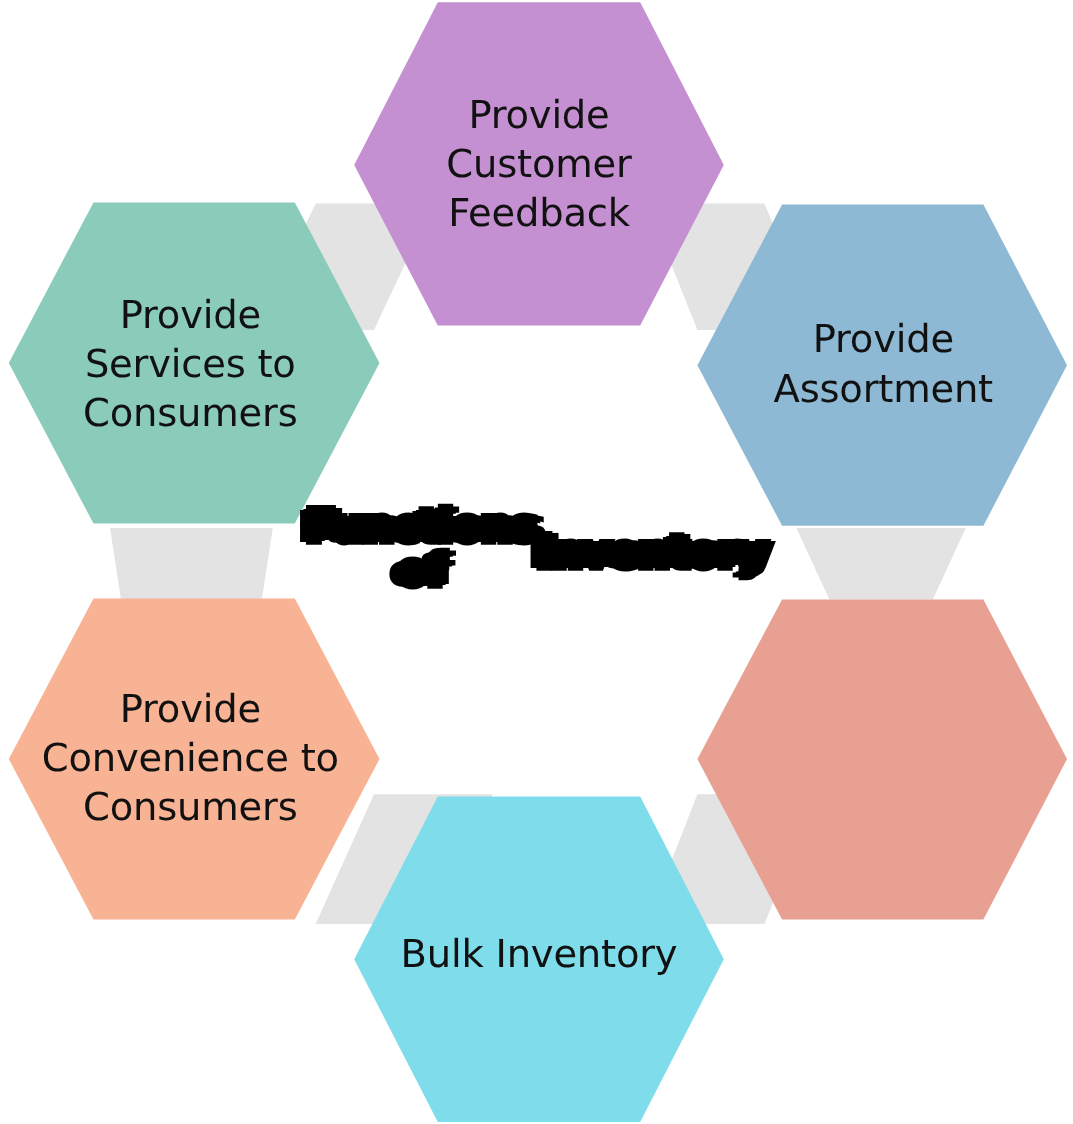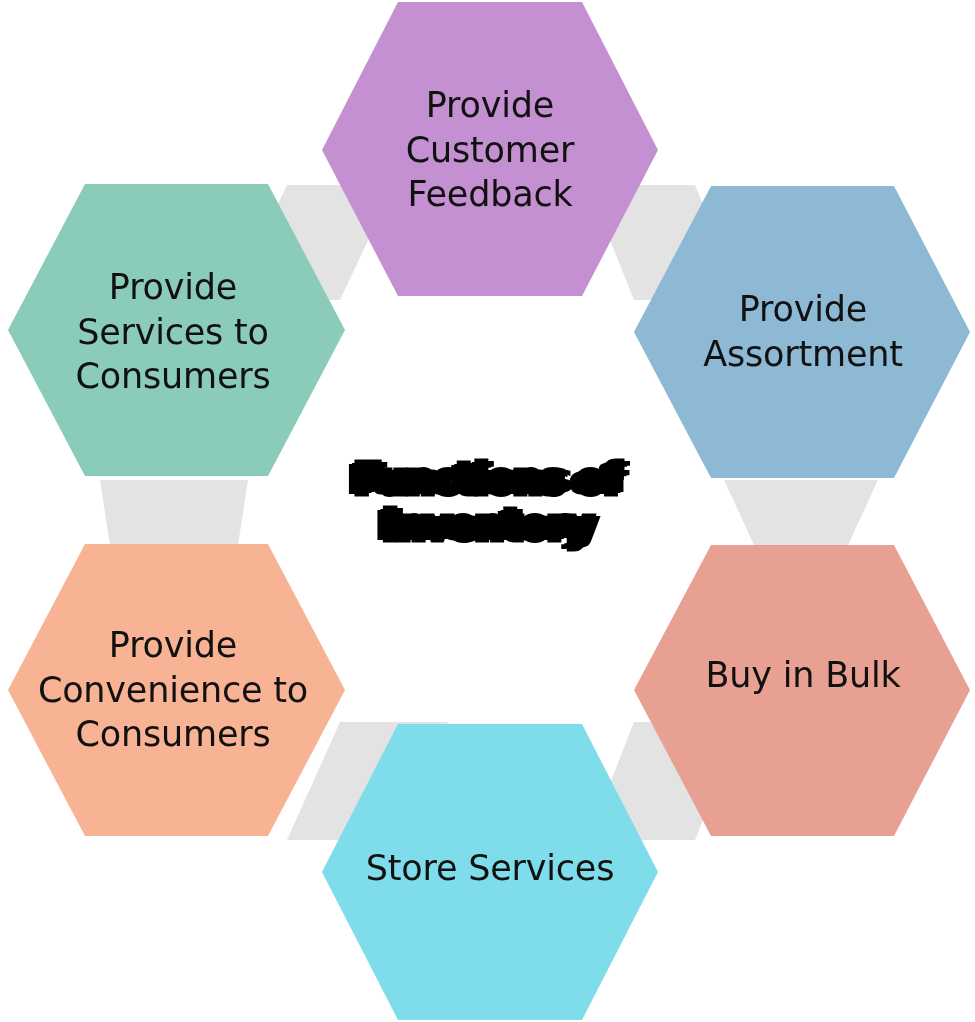--- a/index.html
+++ b/index.html
@@ -55,21 +55,21 @@
   .lbl-bottom       { left: 337px; top: 828px; width: 306px; height:  80px; }
 
   
   .center-title {
     position: absolute;
     left: 327px;
     top: 447px;
     width: 320px;
     height: 110px;
     display: flex;
-    flex-direction: column;
+    flex-direction: row;
     align-items: center;
     justify-content: center;
     text-align: center;
     pointer-events: none;
   }
   .center-title .ct-line {
     position: relative;
     color: #000000;
     font-family: "DejaVu Sans", sans-serif;
     font-weight: 700;
@@ -124,23 +124,22 @@
     </g>
   </svg>
 
   <div class="hex-label lbl-top">Provide
 Customer
 Feedback</div>
 
   <div class="hex-label lbl-topright">Provide
 Assortment</div>
 
-  <div class="hex-label lbl-bottomright">Buy in Bulk</div>
 
-  <div class="hex-label lbl-bottom">Store Services</div>
+  <div class="hex-label lbl-bottom">Bulk Inventory</div>
 
   <div class="hex-label lbl-bottomleft">Provide
 Convenience to
 Consumers</div>
 
   <div class="hex-label lbl-topleft">Provide
 Services to
 Consumers</div>
 
   <div class="center-title">

